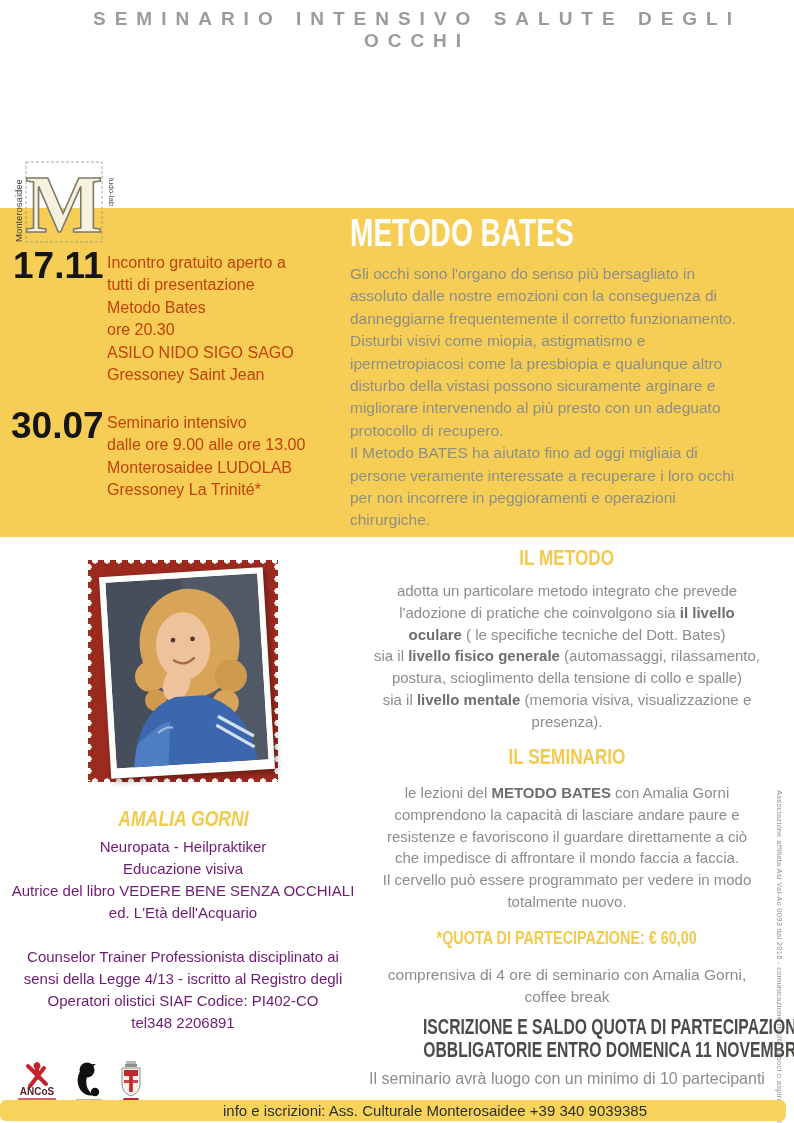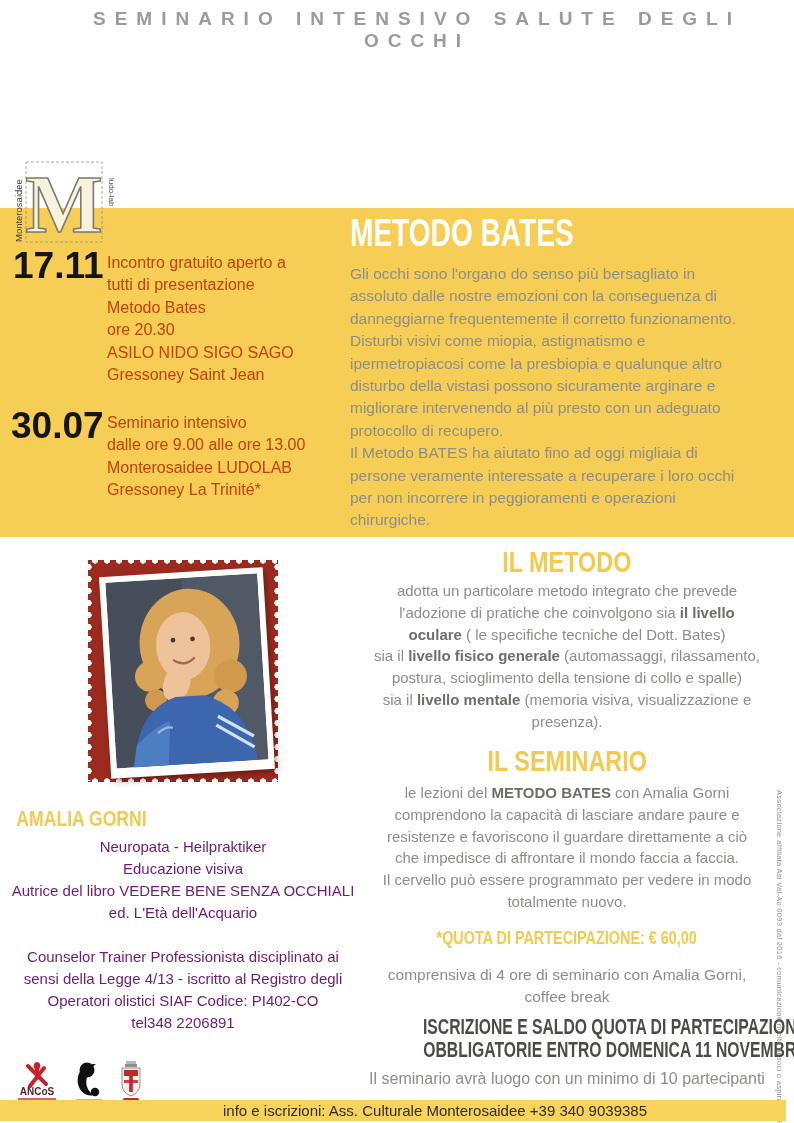--- a/index.html
+++ b/index.html
@@ -29,27 +29,27 @@
   
   .stamp{left:88px;top:560px;width:190px;height:222px;background:#9C2B1F;}
   .perf{position:absolute;}
   .perf-h{height:7px;left:1px;right:1px;background-image:radial-gradient(circle 3.1px at 6px 50%, #ffffff 2.9px, rgba(255,255,255,0) 3.4px);background-size:12px 7px;background-repeat:repeat-x;}
   .perf-v{width:7px;top:1px;bottom:1px;background-image:radial-gradient(circle 3.1px at 50% 6px, #ffffff 2.9px, rgba(255,255,255,0) 3.4px);background-size:7px 12px;background-repeat:repeat-y;}
   .photo-frame{position:absolute;left:17px;top:12px;width:152px;height:186px;background:#fdfdfb;
                transform:rotate(-3.5deg);box-shadow:2px 3px 6px rgba(0,0,0,0.35);padding:6px 6px 10px 6px;}
   .photo-frame svg{display:block;width:100%;height:100%;}
 
   
-  .amalia-name{left:0;top:806px;width:366px;font-size:22px;color:#F3CA4E;text-align:left;}
+  .amalia-name{left:0;top:806px;width:366px;font-size:22px;color:#F3CA4E;text-align:center;font-style:italic;}
   .bio{left:0;width:366px;font-size:15px;line-height:22px;color:#701a75;text-align:center;white-space:pre-line;}
   .bio1{top:836px;}
   .bio2{top:946px;}
 
   
-  .rcol-head{left:352px;width:430px;font-size:30px;color:#F3CA4E;text-align:center;}
+  .rcol-head{left:352px;width:430px;font-size:22px;color:#F3CA4E;text-align:center;}
   .rcol-body{left:352px;width:430px;font-size:15px;line-height:21.8px;color:#8C8C88;
              text-align:center;white-space:pre-line;}
   .rcol-body strong{color:#6E6E6A;font-weight:700;}
   .head-metodo{top:545px;}
   .body-metodo{top:580px;}
   .head-seminario{top:744px;}
   .body-seminario{top:782px;}
   .head-quota{top:928px;font-size:18px;}
   .body-quota{top:964px;font-size:15.5px;}
   .head-iscrizione{top:1016px;font-size:21.5px;color:#4B4B48;line-height:23px;}
@@ -58,21 +58,21 @@
   
   .side-note{left:775px;top:790px;height:312px;writing-mode:vertical-rl;
              font-size:7.5px;color:#8f8f8f;letter-spacing:0.3px;white-space:nowrap;}
 
   
   .plogos{left:14px;top:1058px;width:130px;height:44px;display:flex;align-items:flex-end;gap:14px;}
   .plogos svg{display:block;}
 
   
   .footer-bar{left:0;top:1100px;width:786px;height:21px;background:#F8D35B;
-              display:flex;align-items:center;justify-content:center;}
+              display:flex;align-items:center;justify-content:center;border-radius:6px;}
   .footer-bar span{font-size:15px;color:#2e2e2a;transform:translateX(42px);}
 </style>
 </head>
 <body>
 
 <div class="page">
 
   <div class="abs header-wrap">
     <div class="tagline">SEMINARIO INTENSIVO SALUTE DEGLI OCCHI</div>
   </div>

